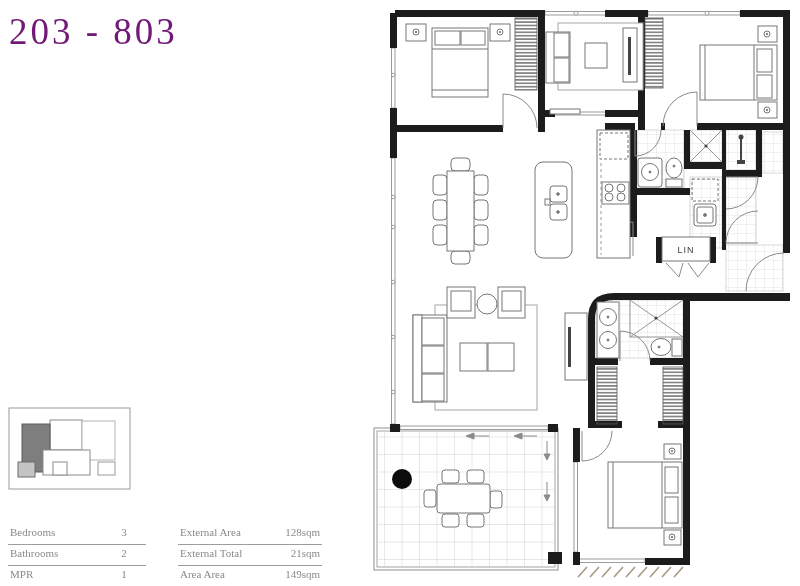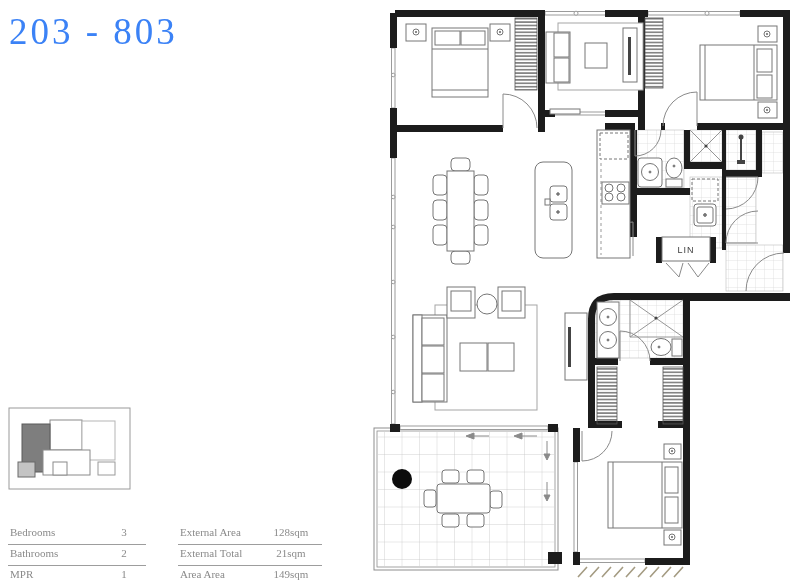--- a/index.html
+++ b/index.html
@@ -1,27 +1,27 @@
 <!DOCTYPE html>
 <html><head>
 <meta charset="utf-8">
 <style>
   html,body{margin:0;padding:0;background:#fff;}
   .page{position:relative;width:800px;height:586px;background:#fff;overflow:hidden;
         font-family:"Liberation Serif", serif;}
   .unit-title{position:absolute;top:10px;left:9px;margin:0;font-size:37px;font-weight:400;
-        color:#3b82f6;letter-spacing:3px;font-family:"Liberation Serif", serif;}
+        color:#701a75;letter-spacing:3px;font-family:"Liberation Serif", serif;}
   .stat-table{position:absolute;top:524px;}
   .stat-table.left-table{left:8px;width:138px;}
   .stat-table.right-table{left:178px;width:144px;}
   .stat-row{display:flex;align-items:baseline;border-bottom:1px solid #9d9d9d;
         height:15px;padding:2px 2px 3px 2px;font-size:11px;color:#8a8a8a;}
   .stat-label{flex:1;}
   .left-table .stat-value{width:40px;text-align:center;}
-  .right-table .stat-value{width:58px;text-align:center;}
+  .right-table .stat-value{width:58px;text-align:right;}
   svg{position:absolute;}
   #plan-svg{left:0;top:0;}
   #keyplan-svg{left:8px;top:407px;}
   text.lin{font-family:"Liberation Sans", sans-serif;font-size:9px;letter-spacing:1px;fill:#3c3c3c;}
 </style>
 </head>
 <body>
 
 <div class="page">
 

